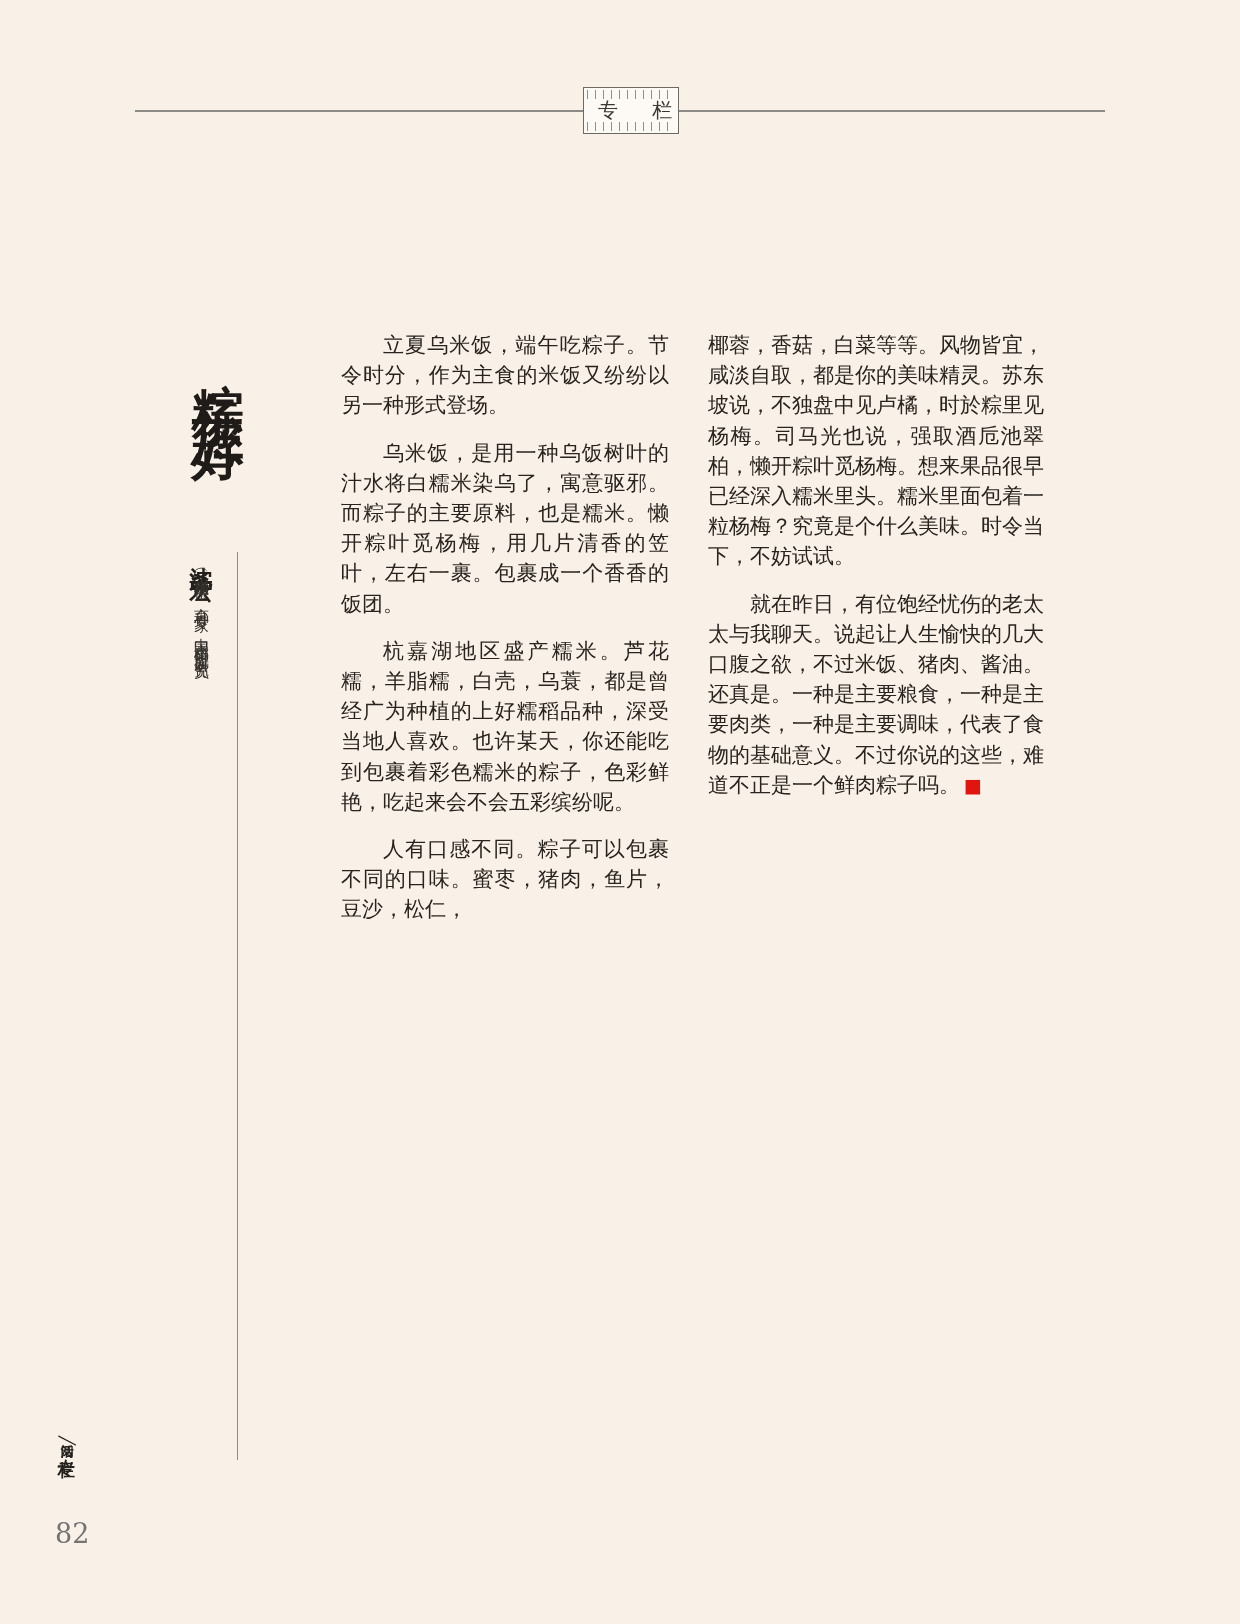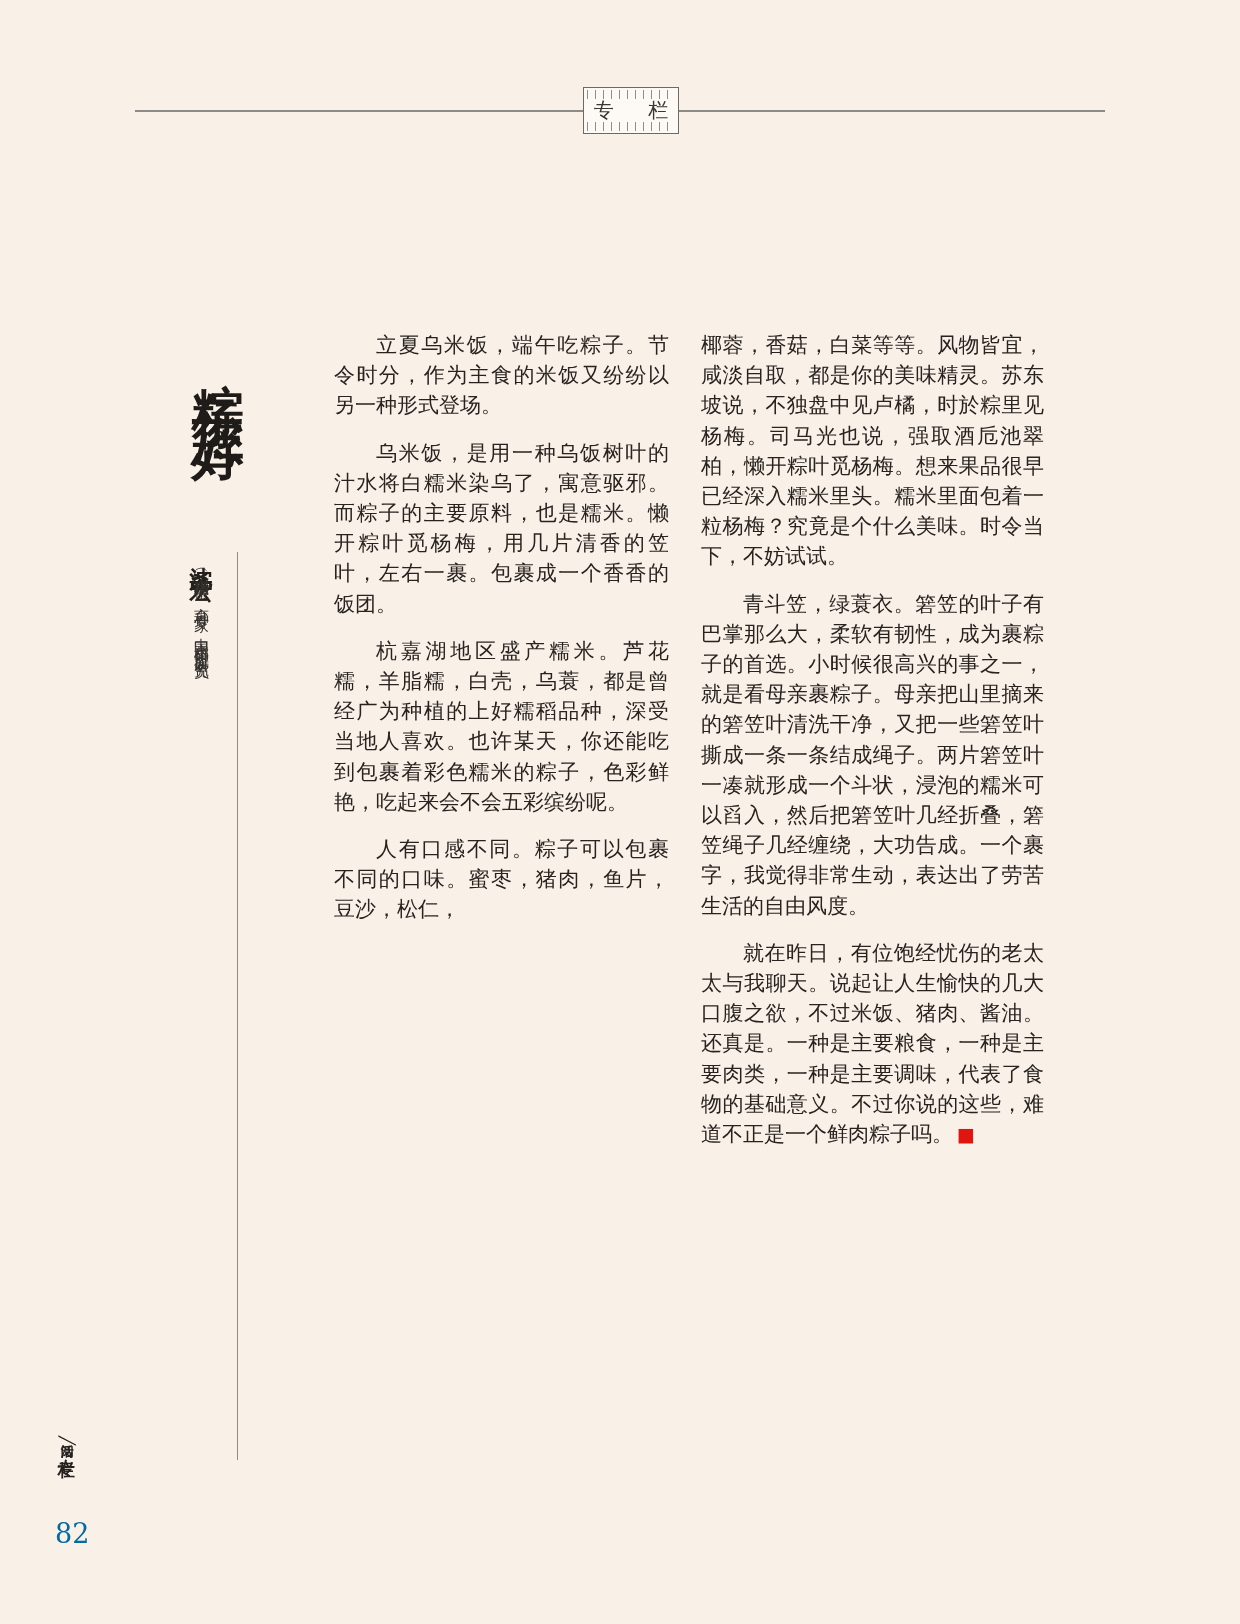--- a/index.html
+++ b/index.html
@@ -25,21 +25,20 @@
   }
   .stamp{
     position:absolute;
     left:583px; top:87px;
     width:96px; height:47px;
     background:#fdfaf5;
     border:1px solid #6d6a66;
     box-sizing:border-box;
     display:flex;
     align-items:center;
-    justify-content:center;
   }
   .stamp .perf{
     position:absolute;
     left:3px; right:3px;
     height:9px;
     background:repeating-linear-gradient(90deg,#918e8a 0 1.5px,transparent 1.5px 8px);
   }
   .stamp .perf.top{top:2px;}
   .stamp .perf.bottom{bottom:2px;}
   .stamp-label{
@@ -84,21 +83,21 @@
     background:#8f8c88;
   }
   
   .col{
     position:absolute;
     top:330px;
   }
   .col1{left:333px; width:336px;}
   .col2{left:700px; width:344px;}
   .col p{
-    margin:0 0 17px 1px;
+    margin:0 0 17px 8px;
     font-size:21px;
     line-height:30.2px;
     text-align:justify;
     text-indent:2em;
     color:#28231f;
   }
   .col p.noindent{text-indent:0;}
   .endmark{
     color:#e01510;
     font-size:19px;
@@ -122,21 +121,21 @@
   .footer-slash{font-size:15px;}
   .footer-section{
     font-size:17px;
     font-weight:600;
     letter-spacing:2px;
   }
   .page-number{
     position:absolute;
     left:55px; top:1518px;
     font-size:27px;
-    color:#0369a1;
+    color:#737373;
   }
 </style>
 </head>
 <body>
 
 <div class="page">
 
   <div class="header-rule"></div>
   <div class="stamp">
     <div class="perf top"></div>
@@ -152,21 +151,20 @@
 
   <div class="col col1">
     <p>立夏乌米饭，端午吃粽子。节令时分，作为主食的米饭又纷纷以另一种形式登场。</p>
     <p>乌米饭，是用一种乌饭树叶的汁水将白糯米染乌了，寓意驱邪。而粽子的主要原料，也是糯米。懒开粽叶觅杨梅，用几片清香的笠叶，左右一裹。包裹成一个香香的饭团。</p>
     <p>杭嘉湖地区盛产糯米。芦花糯，羊脂糯，白壳，乌蓑，都是曾经广为种植的上好糯稻品种，深受当地人喜欢。也许某天，你还能吃到包裹着彩色糯米的粽子，色彩鲜艳，吃起来会不会五彩缤纷呢。</p>
     <p>人有口感不同。粽子可以包裹不同的口味。蜜枣，猪肉，鱼片，豆沙，松仁，</p>
   </div>
 
   <div class="col col2">
     <p class="noindent">椰蓉，香菇，白菜等等。风物皆宜，咸淡自取，都是你的美味精灵。苏东坡说，不独盘中见卢橘，时於粽里见杨梅。司马光也说，强取酒卮池翠柏，懒开粽叶觅杨梅。想来果品很早已经深入糯米里头。糯米里面包着一粒杨梅？究竟是个什么美味。时令当下，不妨试试。</p>
-    <p>青斗笠，绿蓑衣。箬笠的叶子有巴掌那么大，柔软有韧性，成为裹粽子的首选。小时候很高兴的事之一，就是看母亲裹粽子。母亲把山里摘来的箬笠叶清洗干净，又把一些箬笠叶撕成一条一条结成绳子。两片箬笠叶一凑就形成一个斗状，浸泡的糯米可以舀入，然后把箬笠叶几经折叠，箬笠绳子几经缠绕，大功告成。一个裹字，我觉得非常生动，表达出了劳苦生活的自由风度。</p>
     <p><span>就在昨日，有位饱经忧伤的老太太与我聊天。说起让人生愉快的几大口腹之欲，不过米饭、猪肉、酱油。还真是。一种是主要粮食，一种是主要肉类，一种是主要调味，代表了食物的基础意义。不过你说的这些，难道不正是一个鲜肉粽子吗。</span><span class="endmark">■</span></p>
   </div>
 
   <div class="footer-vert">
     <span class="footer-mag">阅活</span><span class="footer-slash">╱</span><span class="footer-section">专栏</span>
   </div>
   <div class="page-number">82</div>
 
 </div>
 

